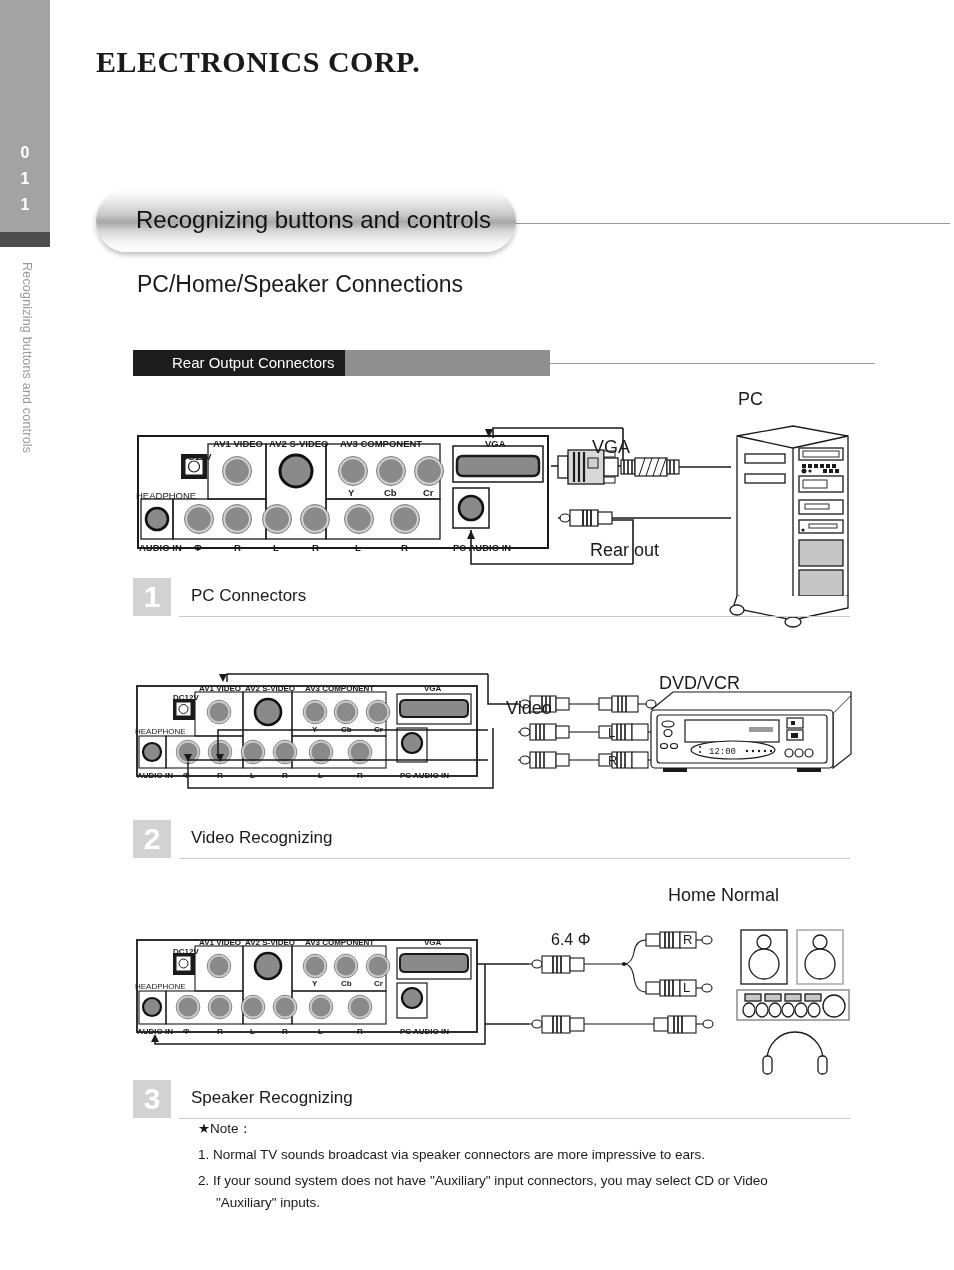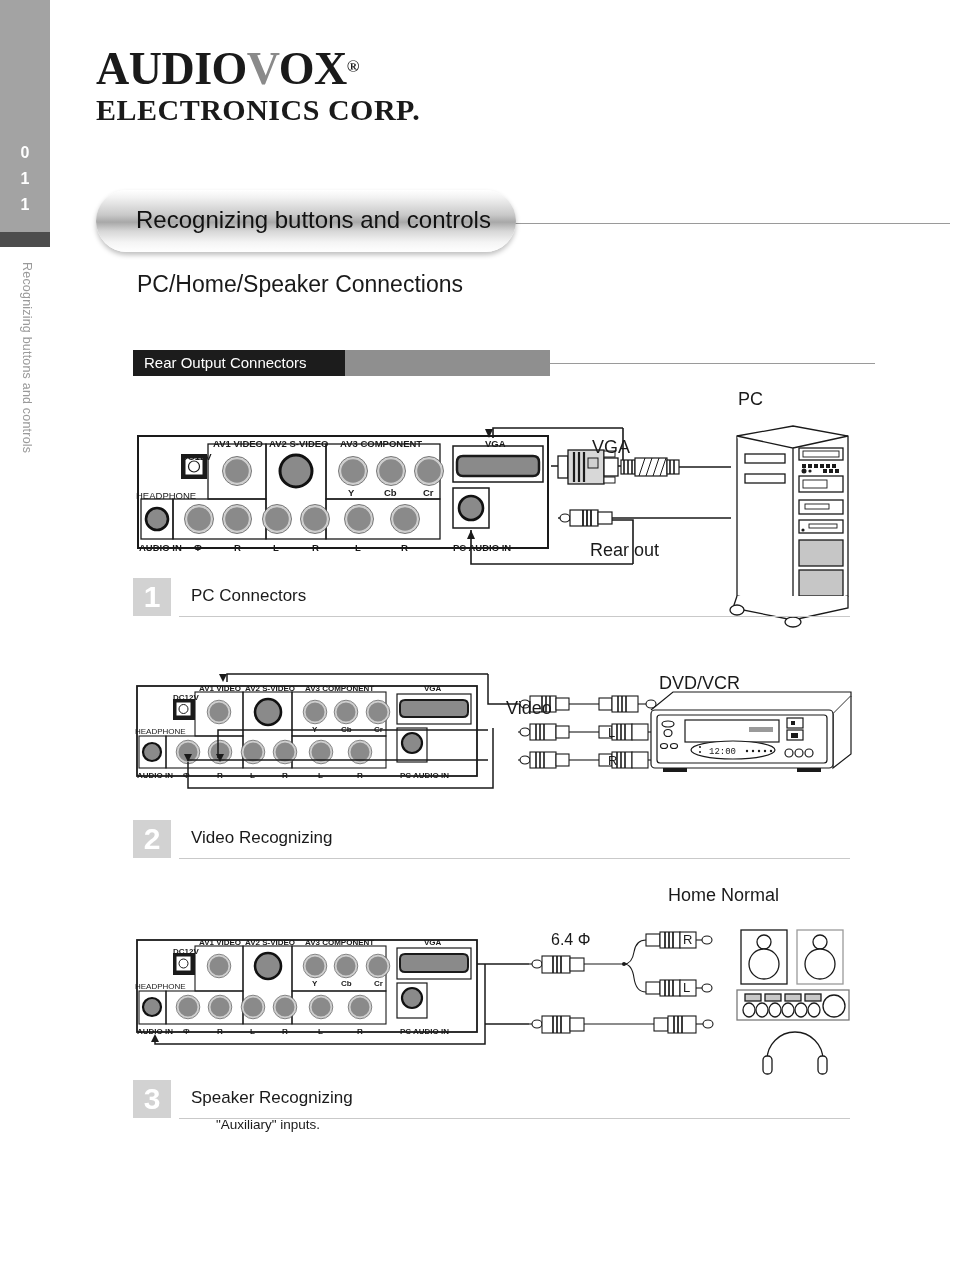--- a/index.html
+++ b/index.html
@@ -30,21 +30,21 @@
   #pill-line{position:absolute;left:330px;top:223px;width:620px;height:1px;background:#9a9a9a;}
   #pill{position:absolute;left:96px;top:190px;width:420px;height:62px;border-radius:31px;
       background:linear-gradient(to bottom,#ffffff 0%,#f2f2f2 12%,#c9c9c9 40%,#a8a8a8 52%,
                  #d6d6d6 66%,#f4f4f4 84%,#ffffff 100%);
       box-shadow:0 3px 5px rgba(0,0,0,.25);}
   #pill-label{position:absolute;left:136px;top:206px;width:400px;font-size:24px;color:#111;}
 
   #subtitle{position:absolute;left:137px;top:271px;font-size:23px;color:#1a1a1a;}
 
   
-  #sec-black{position:absolute;left:133px;top:350px;width:212px;height:26px;background:#1c1c1c;}
+  #sec-black{position:absolute;left:133px;top:350px;width:212px;height:26px;background:#1c1c1c;padding-left:28px;}
   #sec-black span{color:#fff;font-size:15px;line-height:26px;padding-left:11px;display:block;}
   #sec-gray{position:absolute;left:345px;top:350px;width:205px;height:26px;background:#8f8f8f;}
   #sec-line{position:absolute;left:550px;top:363px;width:325px;height:1px;background:#9a9a9a;}
 
   
   .diagram{position:absolute;}
   .lbl{position:absolute;font-size:18px;color:#1a1a1a;white-space:nowrap;}
 
   
   .step{position:absolute;height:40px;}
@@ -67,21 +67,20 @@
 <div id="page-number">
   <div>0</div>
   <div>1</div>
   <div>1</div>
 </div>
 <div id="sidebar-vtext">
   <span>Recognizing buttons and controls</span>
 </div>
 
 <div id="logo">
-  <div class="l1"><span>AUDIO</span><span class="vgray">V</span><span>OX</span><span class="reg">®</span></div>
   <div class="l2">ELECTRONICS CORP.</div>
 </div>
 
 <div id="pill-line"></div>
 <div id="pill"></div>
 <div id="pill-label">Recognizing buttons and controls</div>
 <div id="subtitle">PC/Home/Speaker Connections</div>
 
 <div id="sec-black">
   <span>Rear Output Connectors</span>
@@ -574,14 +573,17 @@
   <span style="position:absolute;left:267px;top:109px;font-weight:bold;">PC AUDIO IN</span>
 </div>
 
 <div class="step" style="left:133px;top:1080px;width:717px;">
   <div class="num">3</div>
   <div class="txt">Speaker Recognizing</div>
   <div class="rule" style="width:671px;"></div>
 </div>
 
 <div id="notes">
+  <div class="n">★Note：</div>
+  <div class="n">1. Normal TV sounds broadcast via speaker connectors are more impressive to  ears.</div>
+  <div class="n">2. If your sound system does not have "Auxiliary" input connectors, you may select CD or Video</div>
   <div class="n indent">"Auxiliary" inputs.</div>
 </div>
 
 </body></html>

